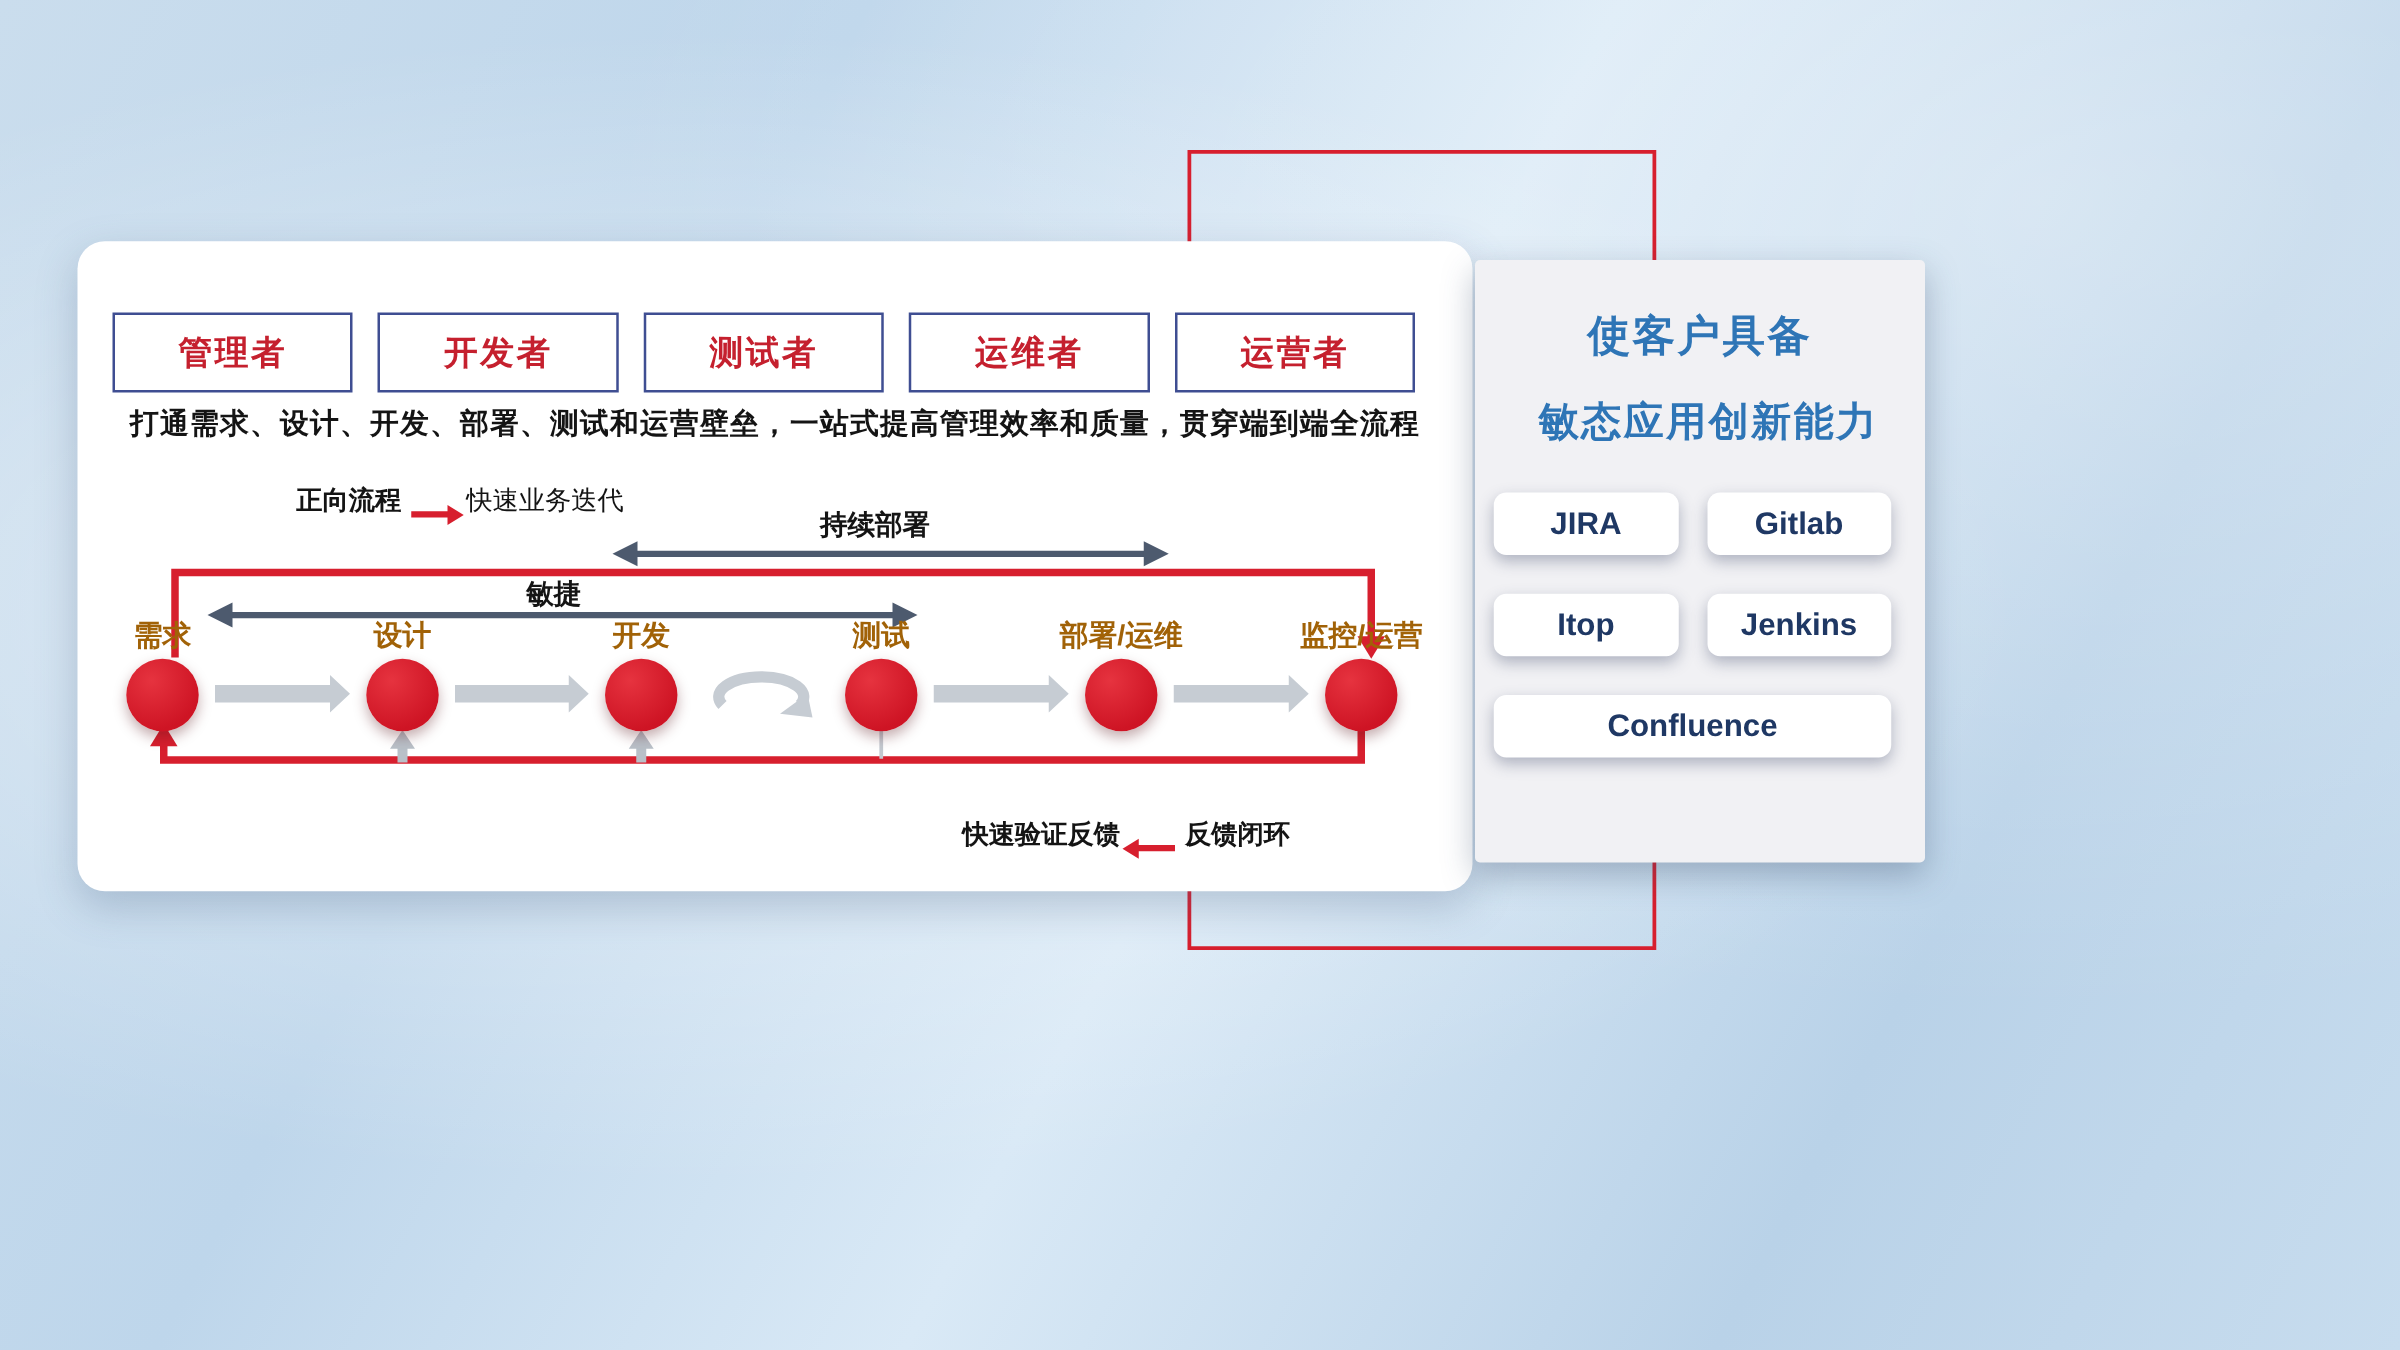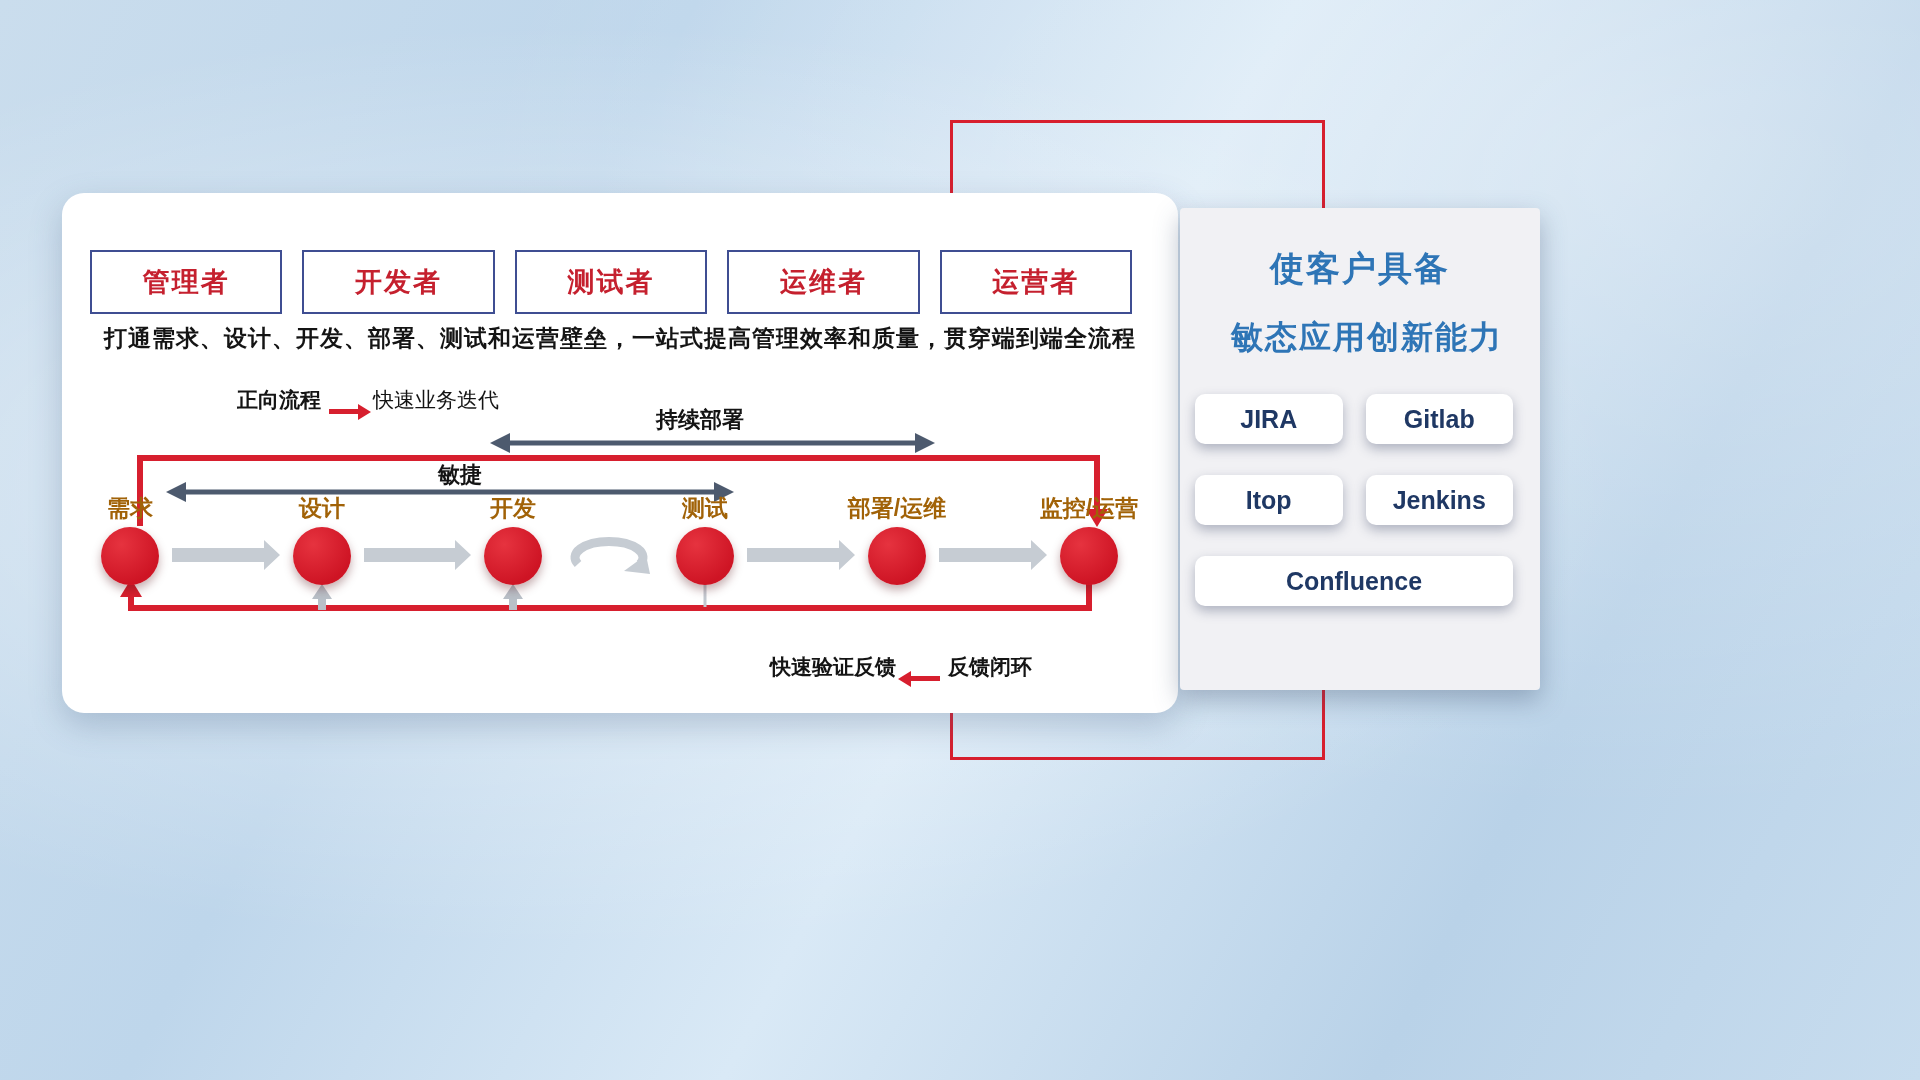--- a/index.html
+++ b/index.html
@@ -155,21 +155,21 @@
     <polygon fill="#c6ccd3" points="302,355 393,355 393,347 409,362 393,377 393,369 302,369"></polygon>
     <polygon fill="#c6ccd3" points="685,355 777,355 777,347 793,362 777,377 777,369 685,369"></polygon>
     <polygon fill="#c6ccd3" points="877,355 969,355 969,347 985,362 969,377 969,369 877,369"></polygon>
 
     <g>
       <path d="M 516 371 A 34 16 0 1 1 578 371" stroke="#c6ccd3" stroke-width="9" fill="none"></path>
       <polygon points="562,378 584,362 588,381" fill="#c6ccd3"></polygon>
     </g>
   </svg>
 
-  <div class="dark-arrow-label" style="left:298px; top:267px;">敏捷</div>
+  <div class="dark-arrow-label" style="left:281px; top:267px;">敏捷</div>
   <div class="dark-arrow-label" style="left:538px; top:212px;">持续部署</div>
 
   <div class="flow-node" style="left:8px;">
     <div class="flow-stage-label">需求</div>
     <div class="flow-circle"></div>
   </div>
   <div class="flow-node" style="left:200px;">
     <div class="flow-stage-label">设计</div>
     <div class="flow-circle"></div>
   </div>

